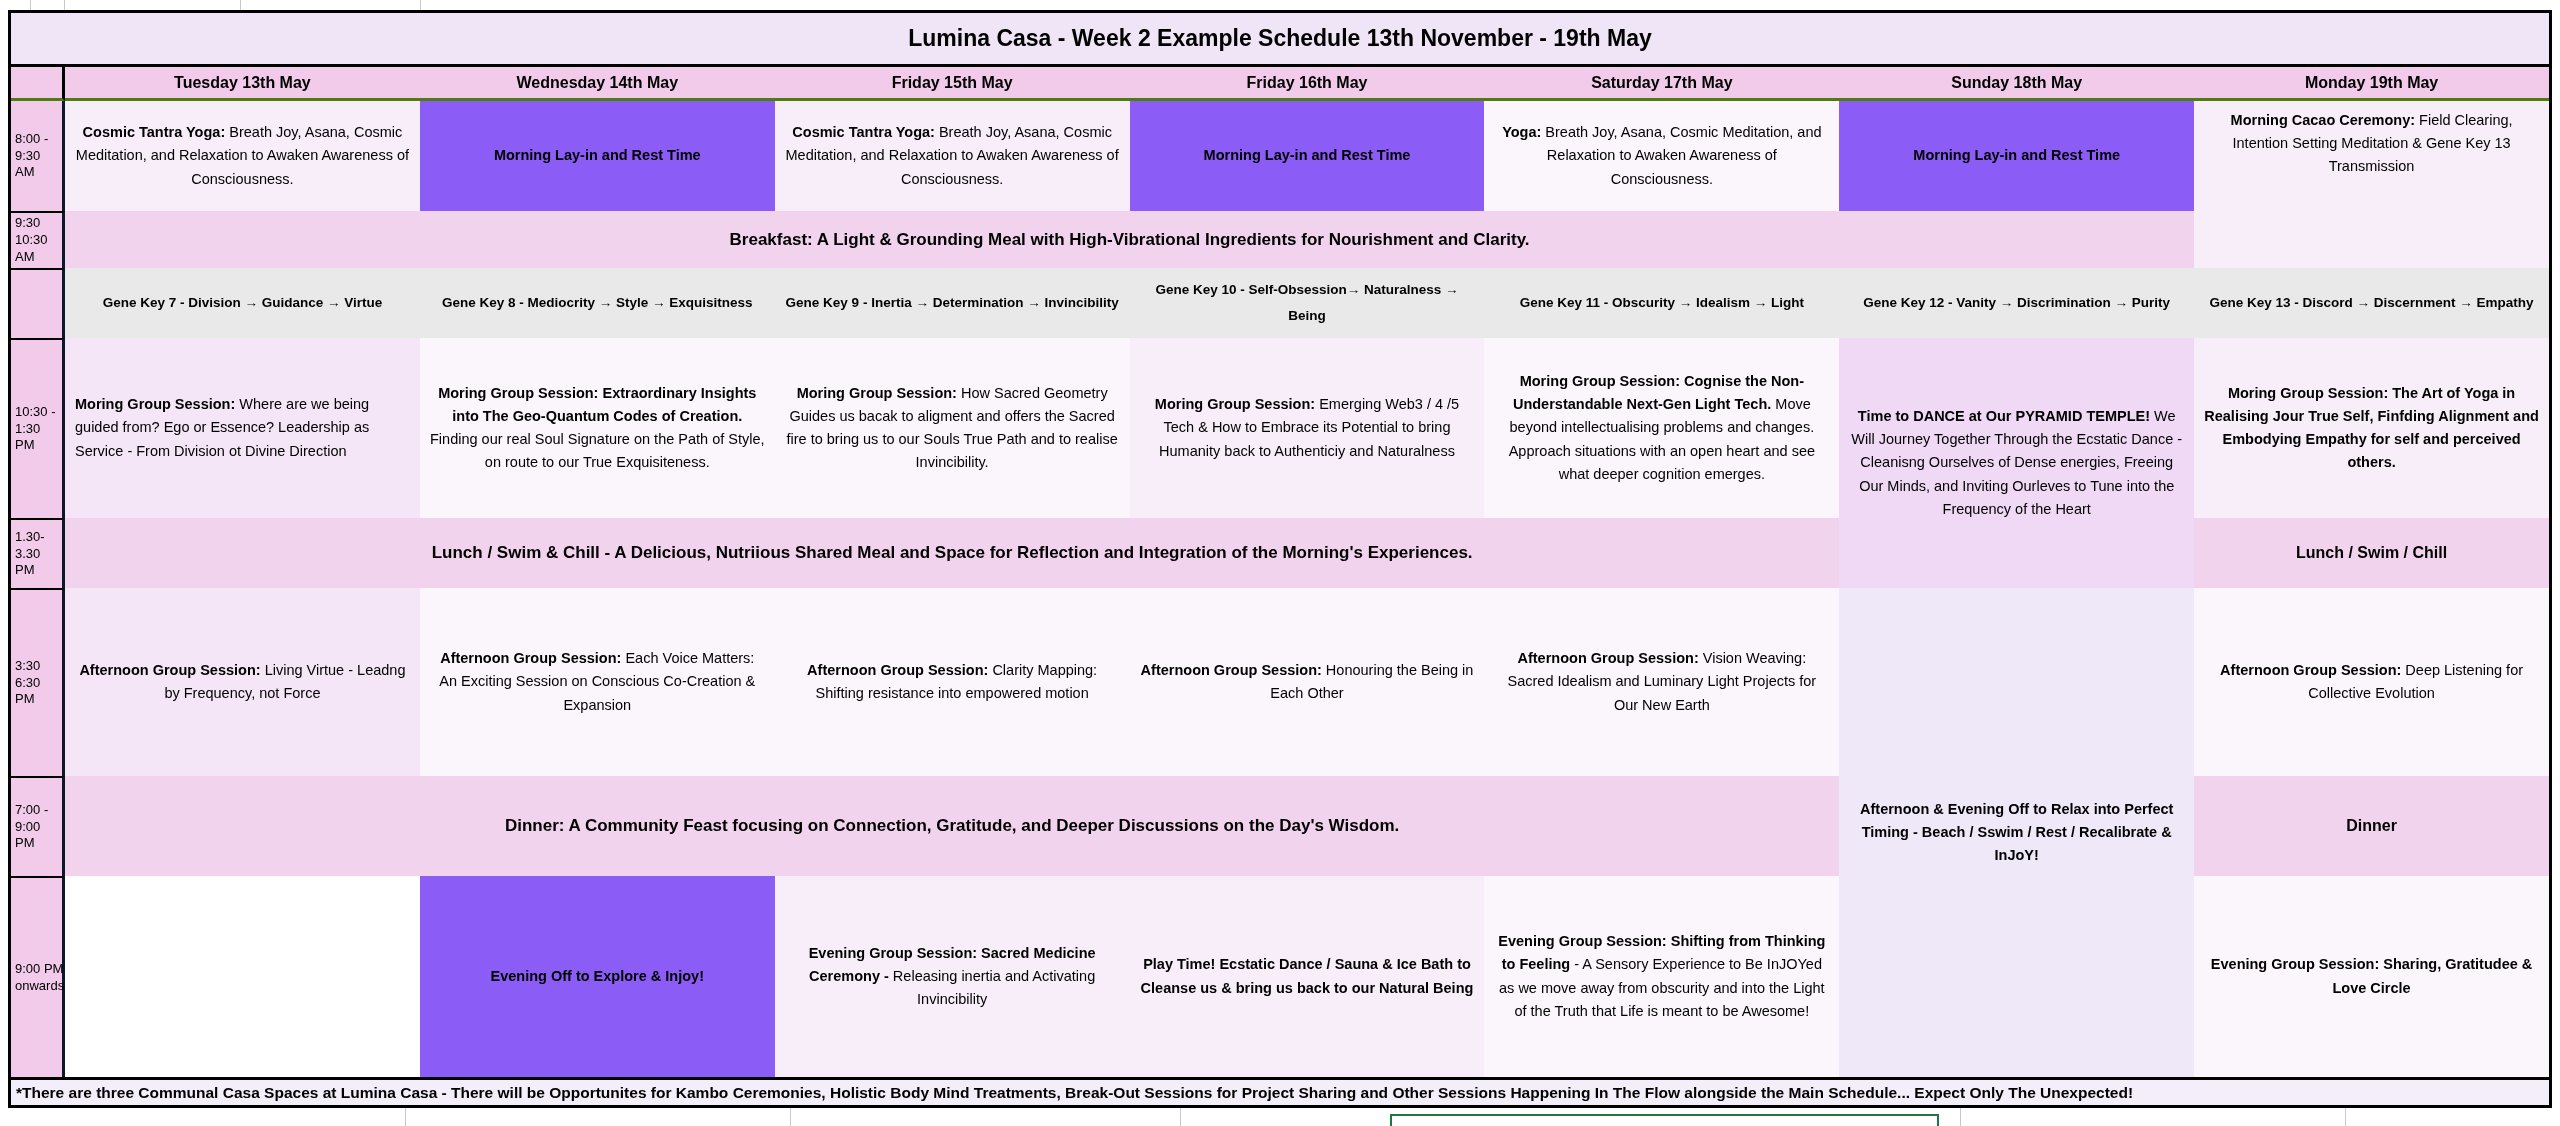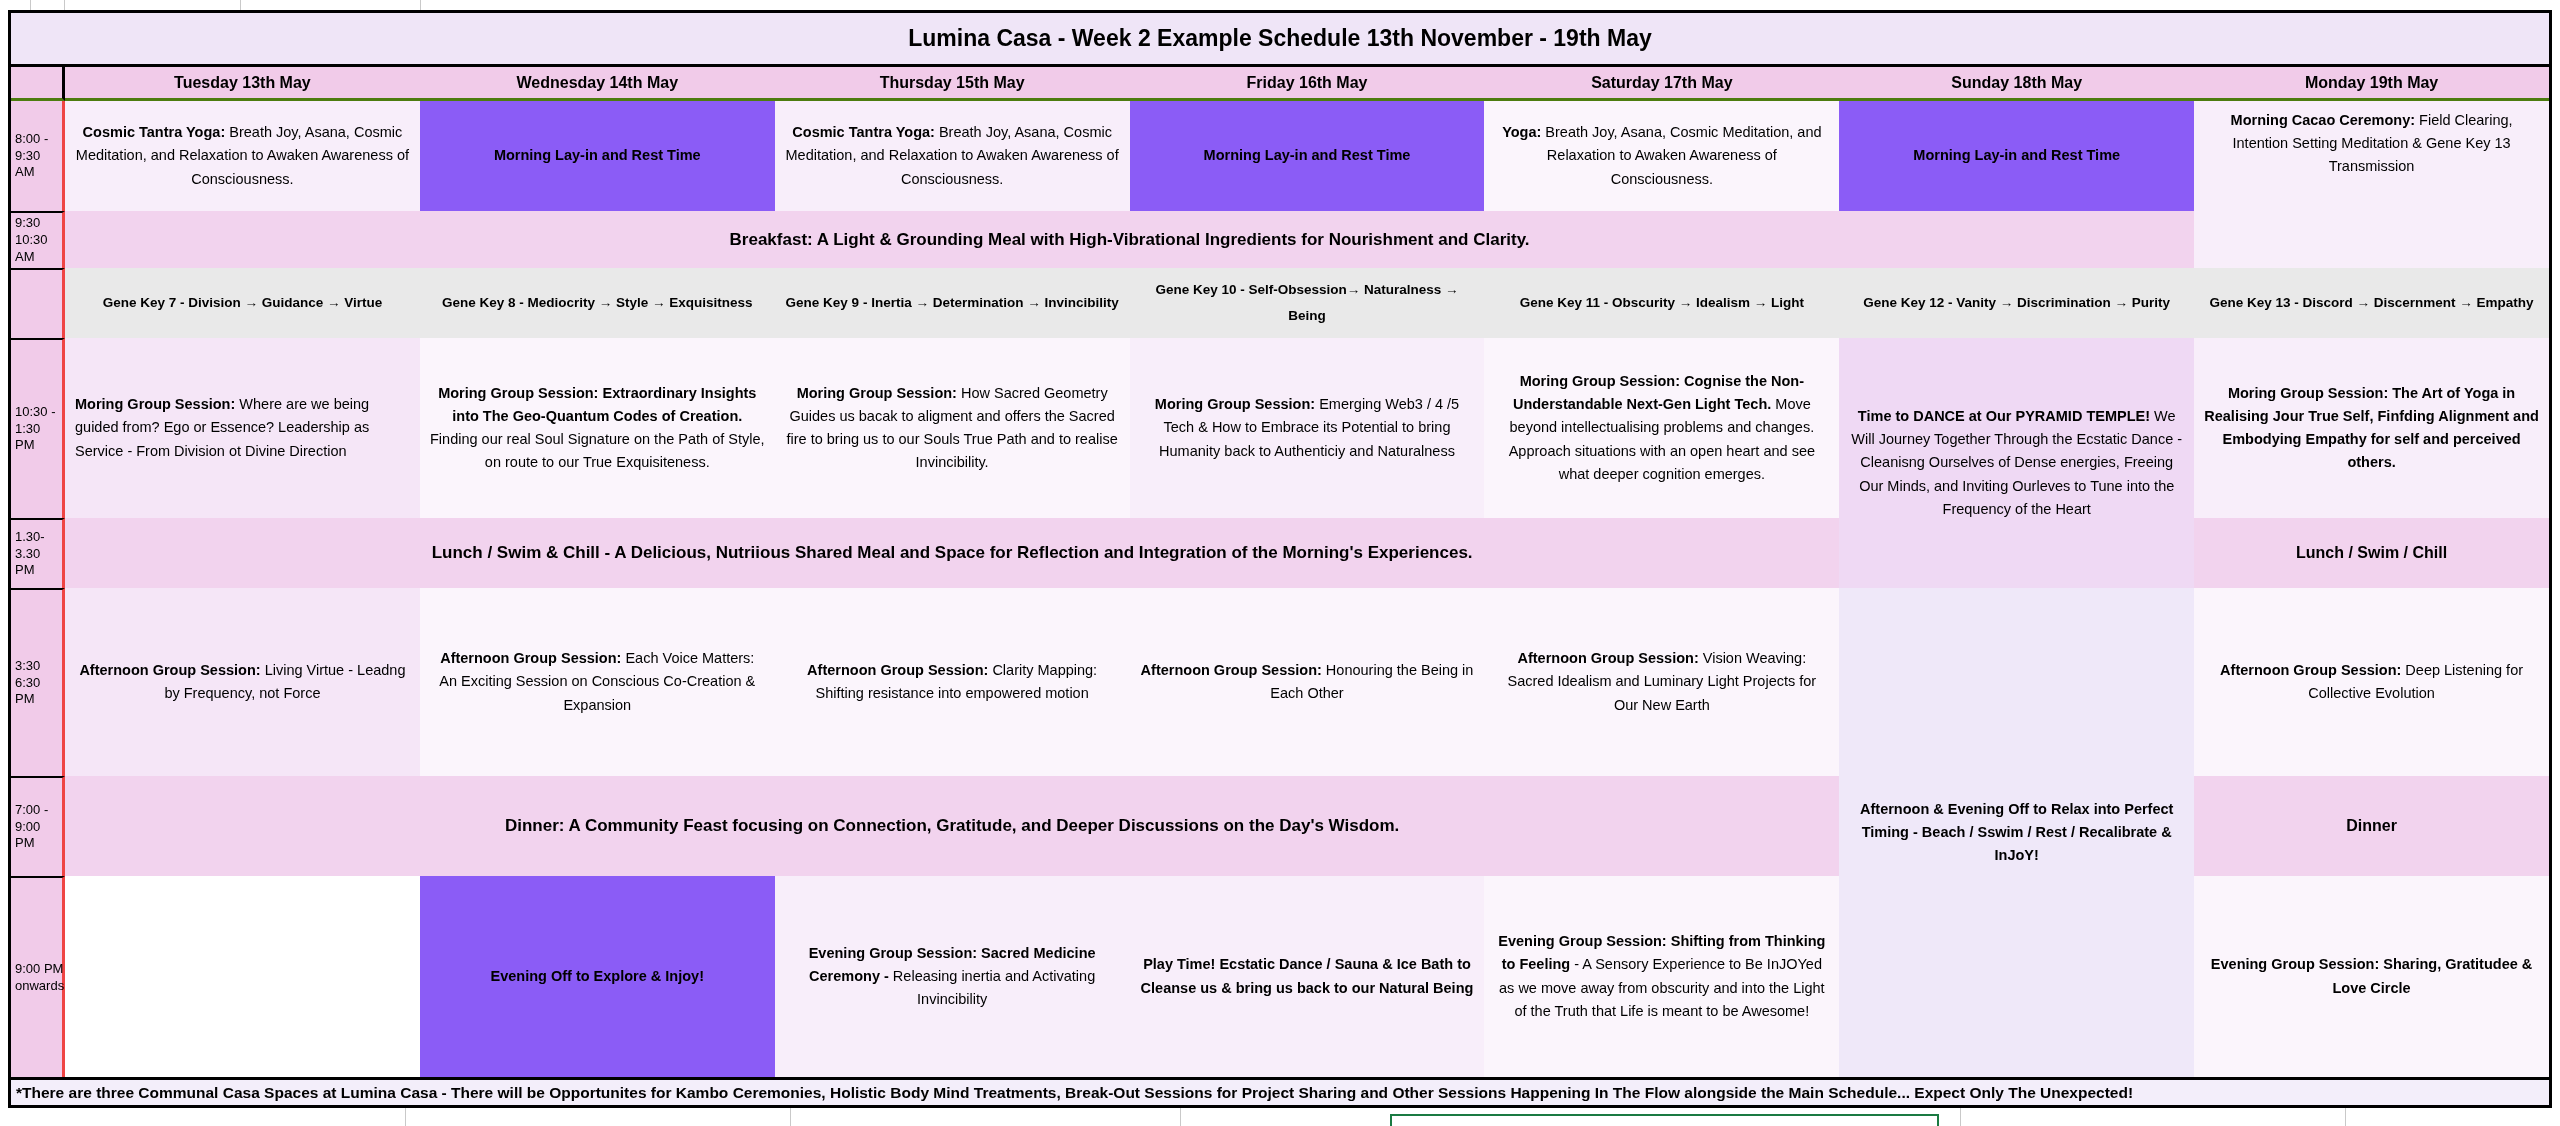--- a/index.html
+++ b/index.html
@@ -22,21 +22,21 @@
     display:flex;align-items:center;justify-content:center;
     font-weight:bold;font-size:23px;
   }
   .hdr{
     background:#F1CBE9;border-bottom:3px solid #4d7c0f;
     display:flex;align-items:center;justify-content:center;
     font-weight:bold;font-size:16px;
   }
   .corner{border-right:3px solid #000;}
   .time{
-    background:#F1CBE9;border-right:3px solid #ef4444;border-top:2px solid #000;
+    background:#F1CBE9;border-right:3px solid #0f172a;border-top:2px solid #000;
     display:flex;align-items:center;font-size:13px;line-height:1.3;
     padding-left:4px;
   }
   .time.first{border-top:none;}
   .cell{
     display:flex;align-items:center;justify-content:center;
     padding:4px 10px;font-size:14.5px;line-height:1.6;
   }
   .cell .txt{width:100%;text-align:center;}
   .cell.left .txt{text-align:left;}
@@ -70,21 +70,21 @@
 <div class="gridline" style="left:240px;top:0;height:10px;"></div>
 <div class="gridline" style="left:420px;top:0;height:10px;"></div>
 
 <div class="sheet">
 
   <div class="title-row">Lumina Casa - Week 2 Example Schedule 13th November - 19th May</div>
 
   <div class="hdr corner" style="grid-area:2/1/3/2"></div>
   <div class="hdr" style="grid-area:2/2/3/3">Tuesday 13th May</div>
   <div class="hdr" style="grid-area:2/3/3/4">Wednesday 14th May</div>
-  <div class="hdr" style="grid-area:2/4/3/5">Thursday 15th May</div>
+  <div class="hdr" style="grid-area:2/4/3/5">Friday 15th May</div>
   <div class="hdr" style="grid-area:2/5/3/6">Friday 16th May</div>
   <div class="hdr" style="grid-area:2/6/3/7">Saturday 17th May</div>
   <div class="hdr" style="grid-area:2/7/3/8">Sunday 18th May</div>
   <div class="hdr" style="grid-area:2/8/3/9">Monday  19th May</div>
 
   <div class="time first" style="grid-area:3/1/4/2">8:00 - 9:30 AM</div>
   <div class="time" style="grid-area:4/1/5/2">9:30 10:30 AM</div>
   <div class="time" style="grid-area:5/1/6/2"></div>
   <div class="time" style="grid-area:6/1/7/2">10:30 - 1:30 PM</div>
   <div class="time" style="grid-area:7/1/8/2">1.30-3.30 PM</div>

